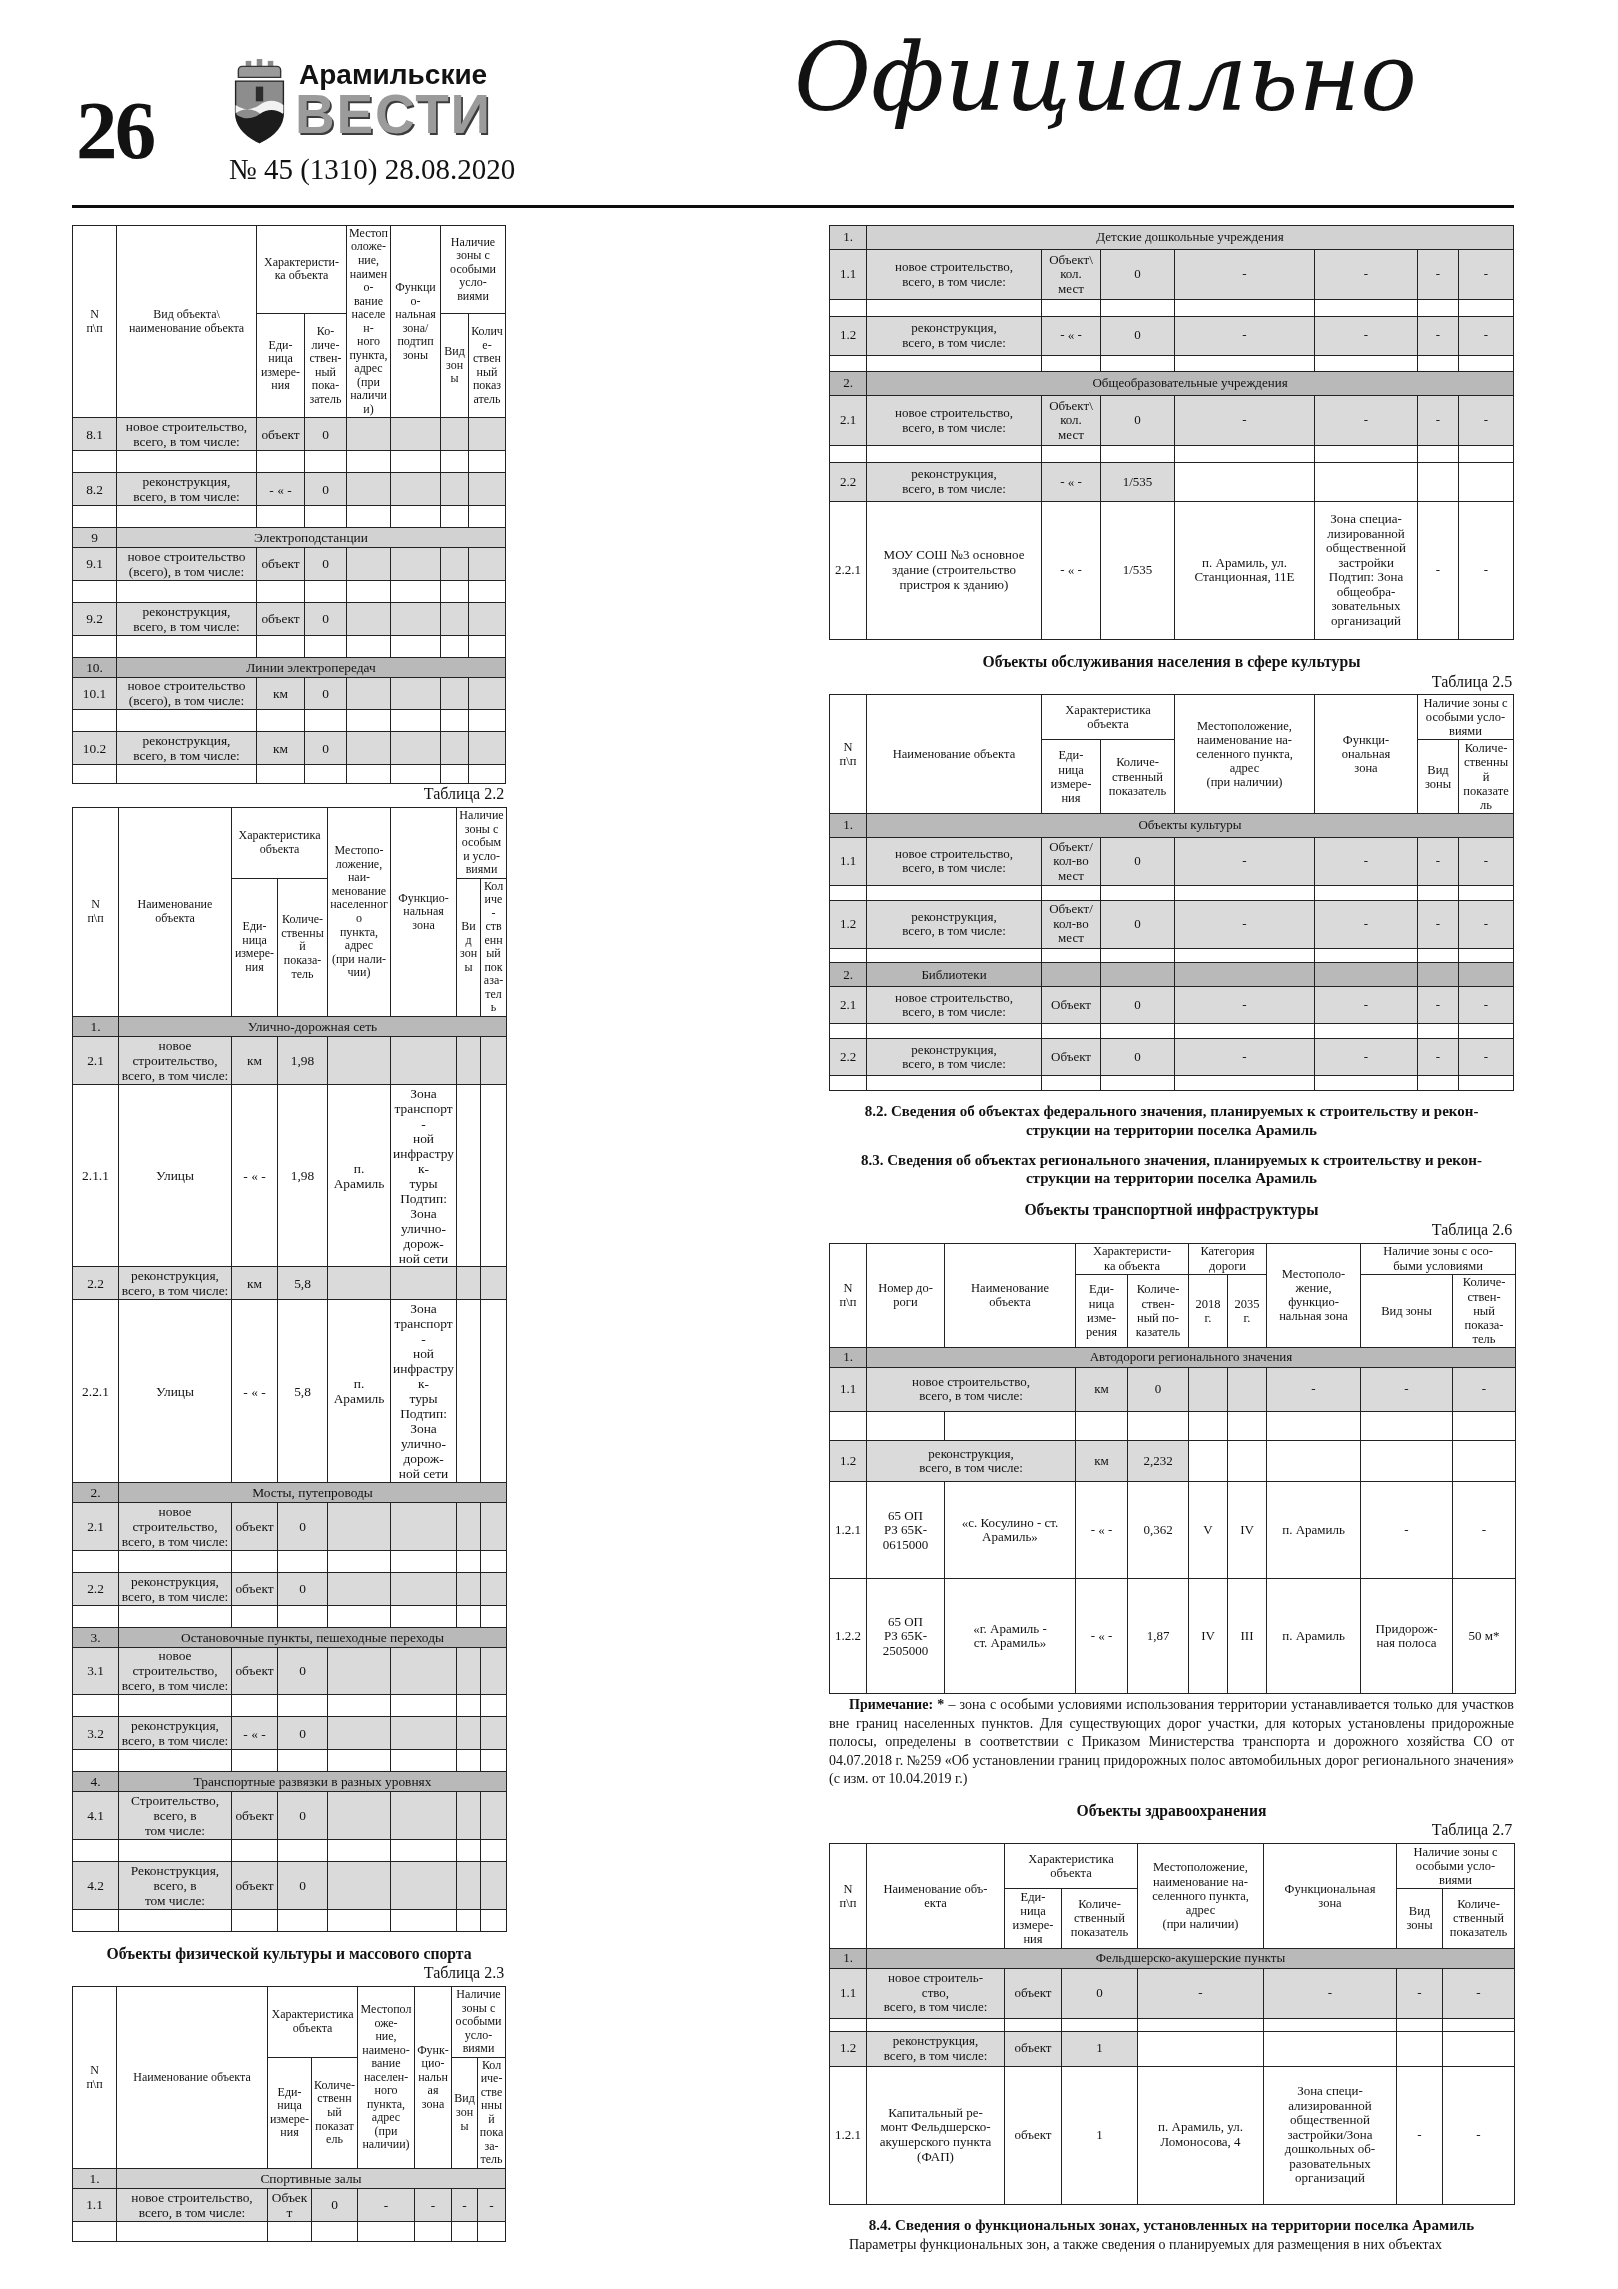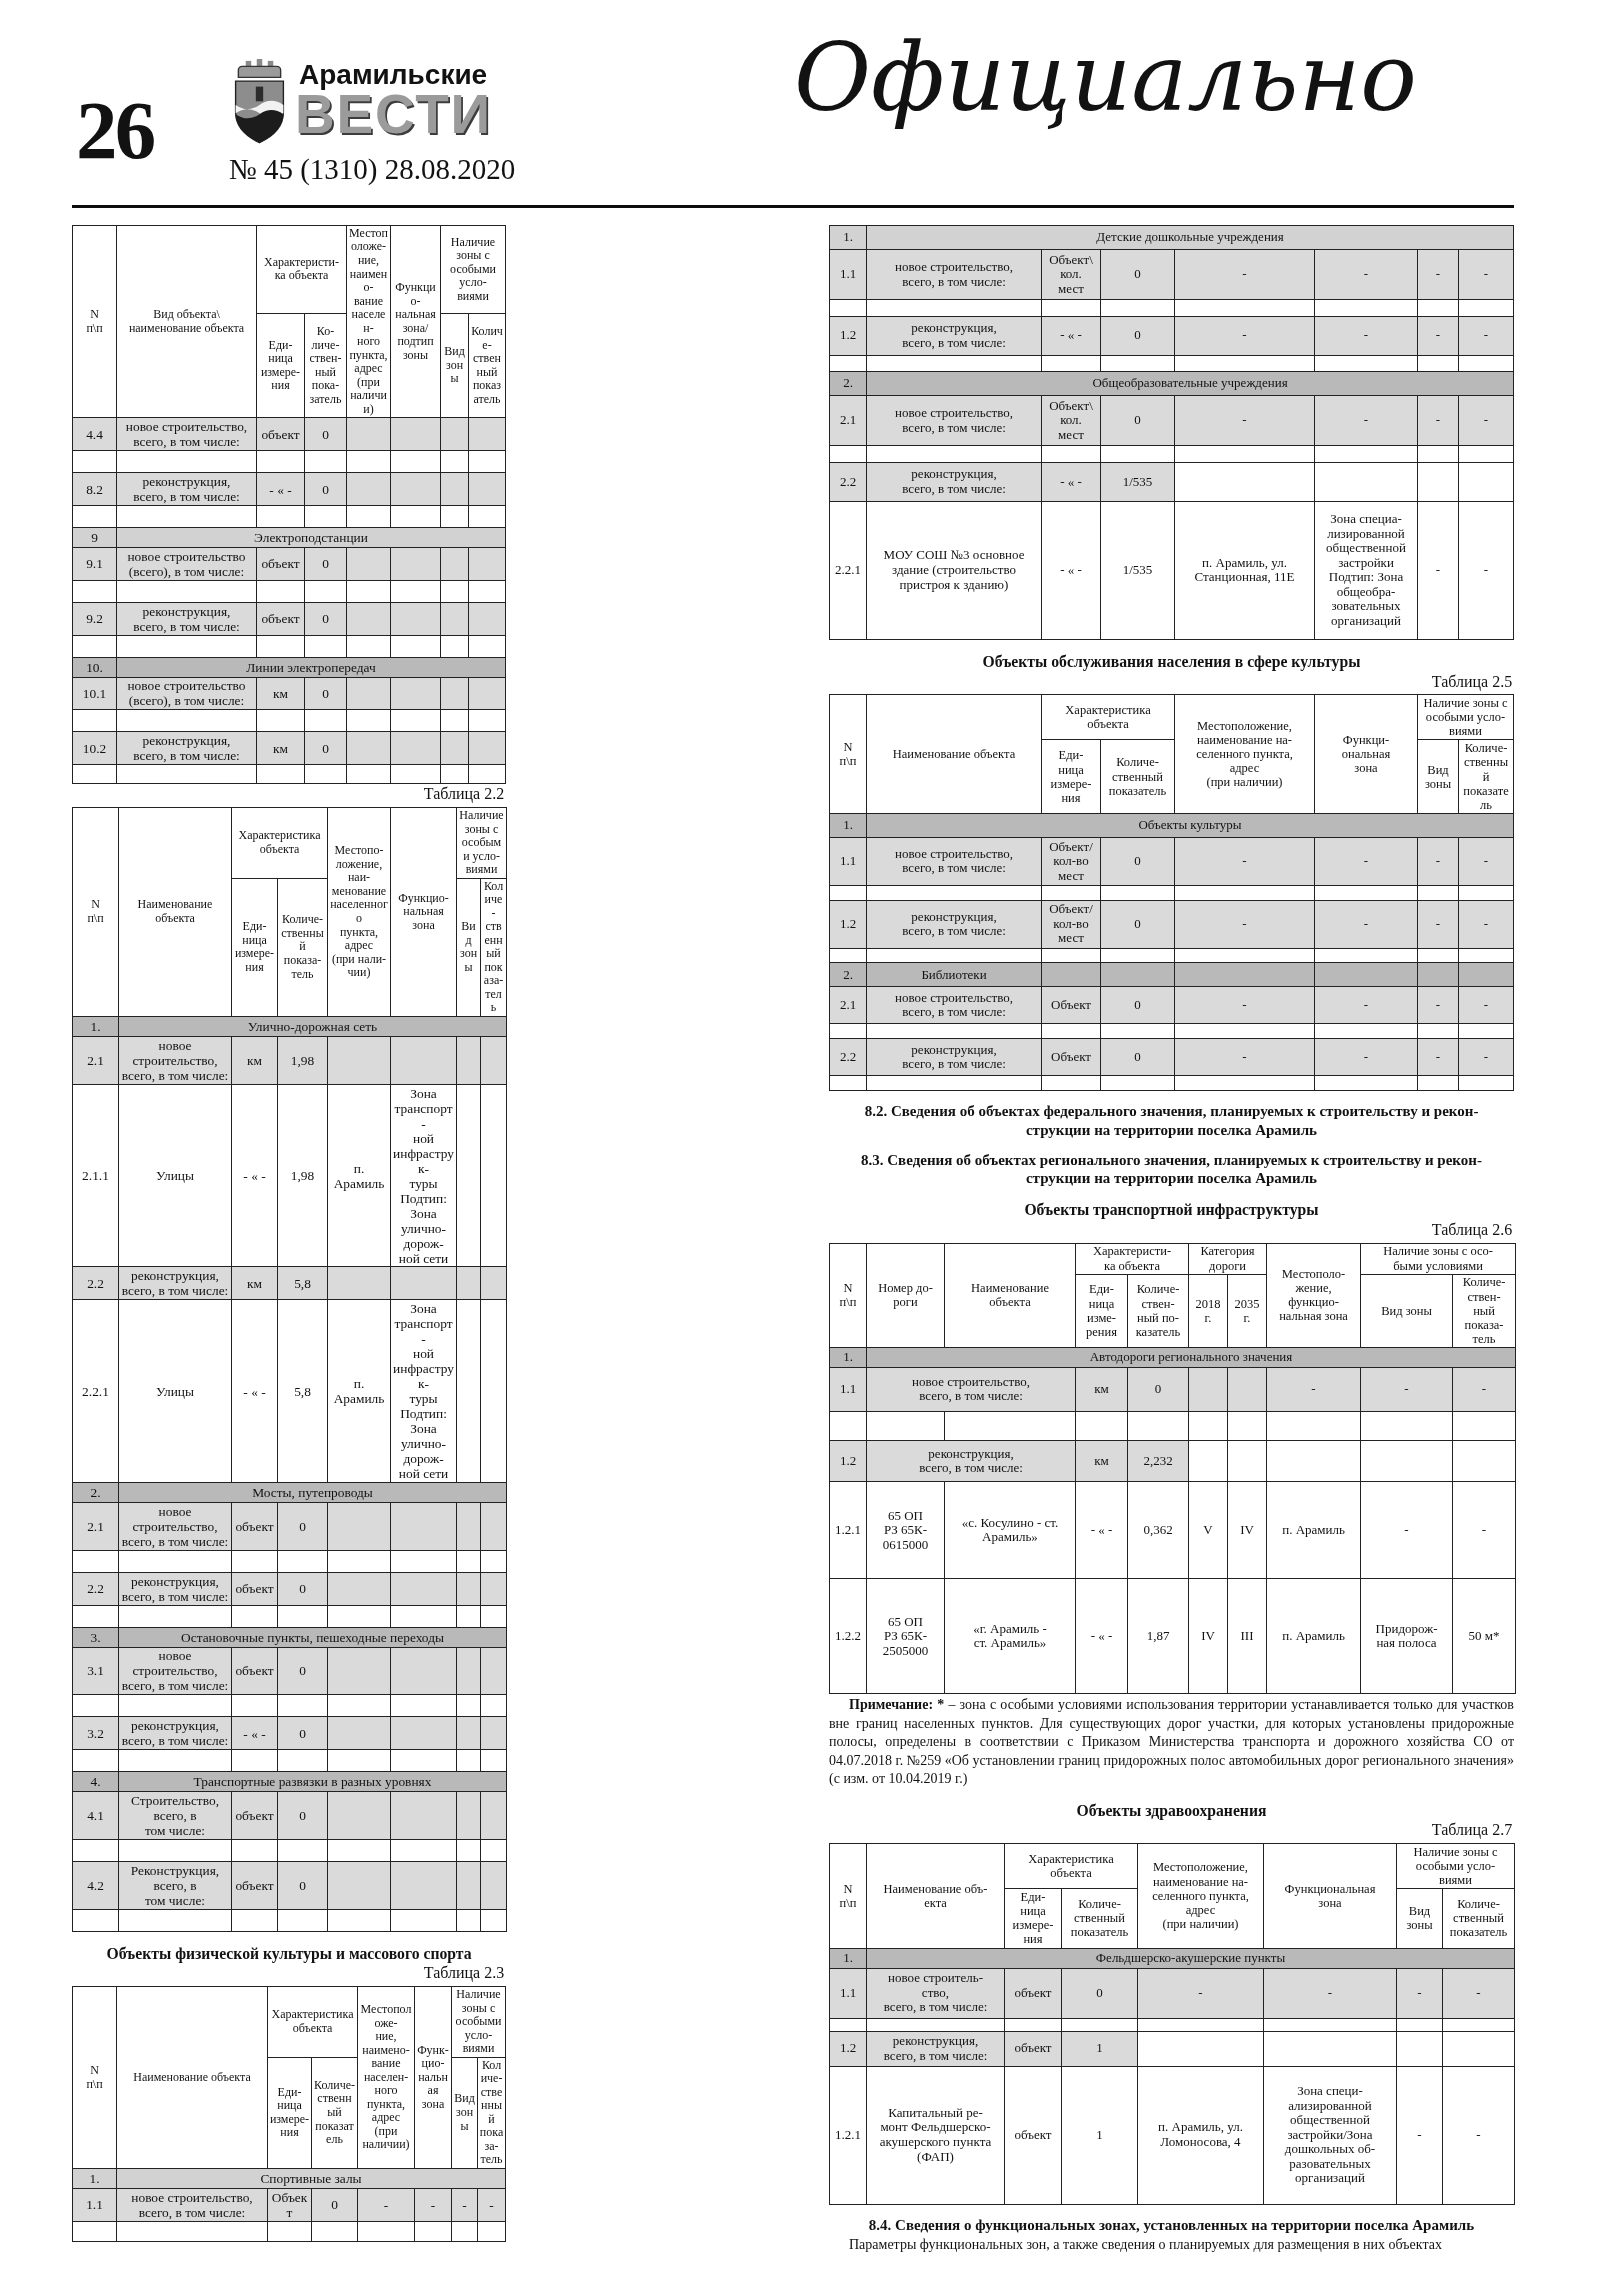--- a/index.html
+++ b/index.html
@@ -119,21 +119,21 @@
 затель</th>
                 <th>Вид
 зоны</th>
                 <th>Количе-
 ственный
 показатель</th>
               </tr>
             </thead>
             <tbody>
               <tr class="bg-g" style="height: 31px;">
-                <td>4.4</td>
+                <td>8.1</td>
                 <td>новое строительство,
 всего, в том числе:</td>
                 <td>объект</td>
                 <td>0</td>
                 <td></td>
                 <td></td>
                 <td></td>
                 <td></td>
               </tr>
               <tr class="bg-w" style="height: 22px;">

